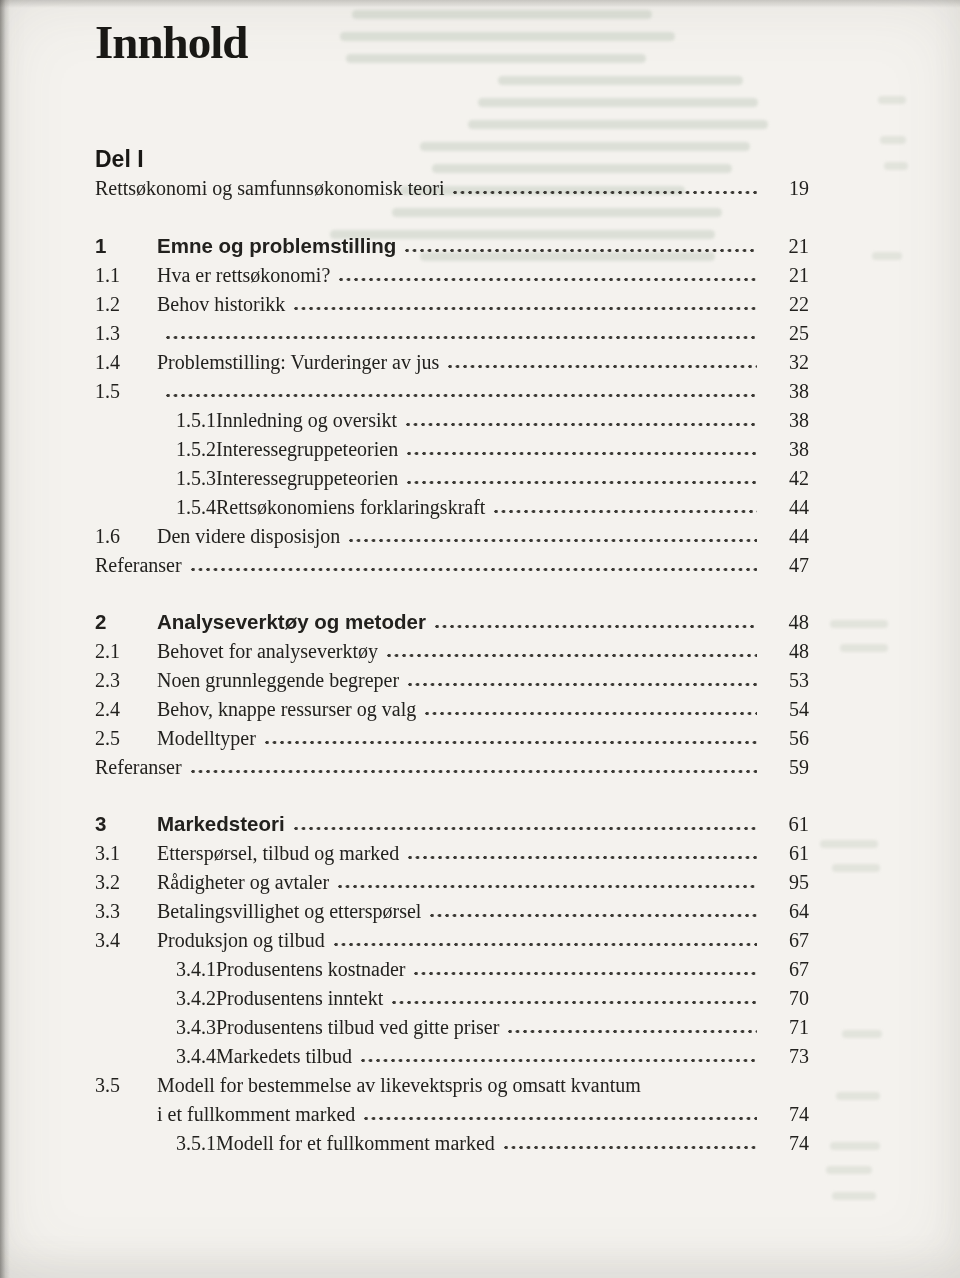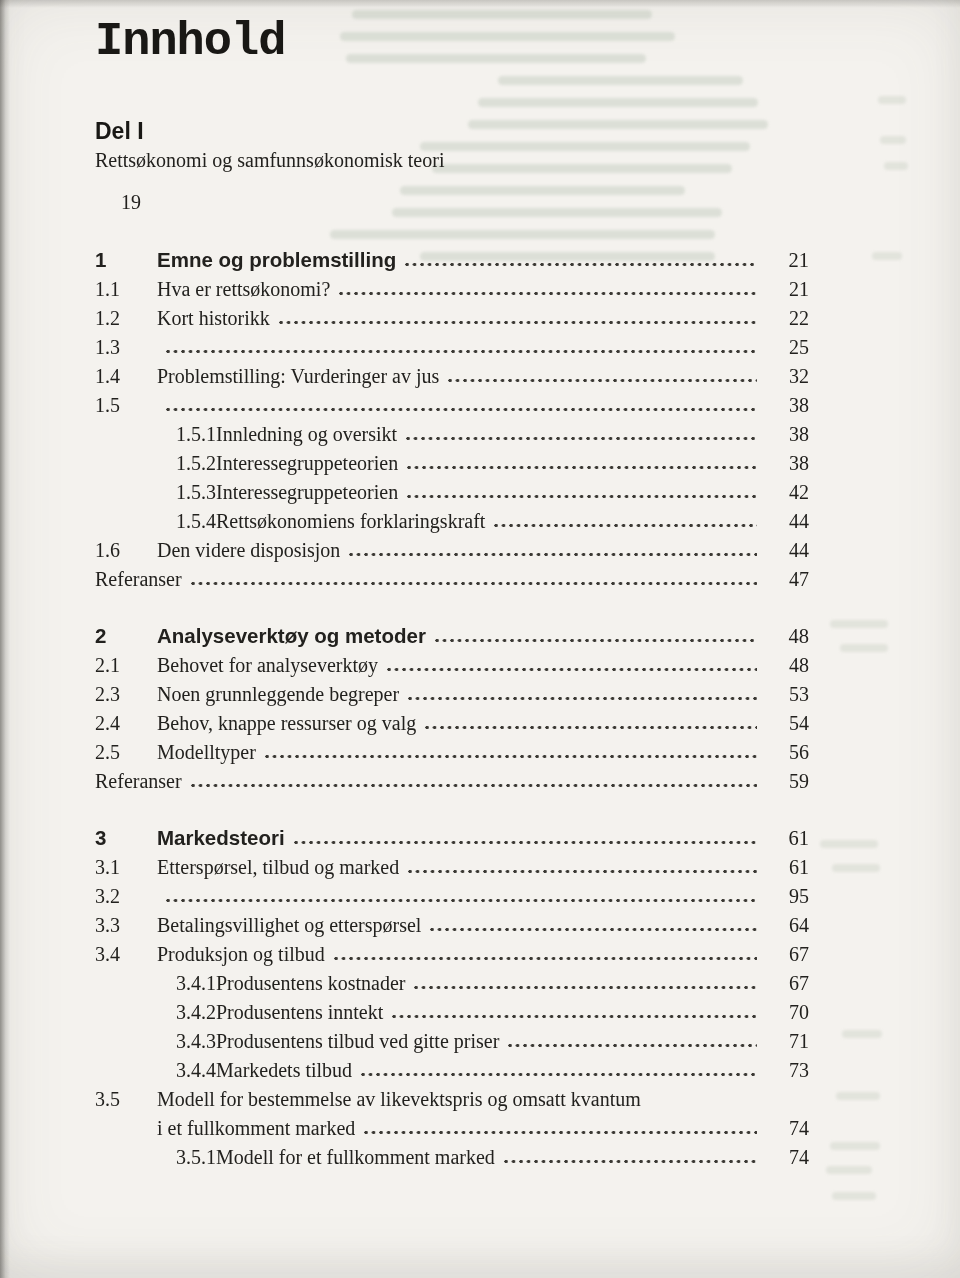--- a/index.html
+++ b/index.html
@@ -20,30 +20,30 @@
   }
   
   .bleed { position:absolute; inset:0; z-index:0; pointer-events:none; }
   .bl { position:absolute; height:9px; border-radius:5px;
         background:rgba(126,148,124,.20); filter:blur(1.4px); }
   .bl.sm { height:8px; background:rgba(126,148,124,.15); }
 
   .content { position:relative; z-index:1; padding:12px 151px 0 95px; }
 
   h1.doc-title {
-    margin:0; font-family:Liberation Mono, monospace; font-weight:700;
+    margin:0; font-family:Liberation Serif, serif; font-weight:700;
     font-size:47px; letter-spacing:-1px; color:#191815; line-height:60px;
   }
 
-  .part { margin-top:44px; }
+  .part { margin-top:72px; }
   .part-label {
     font-family:"Liberation Sans",sans-serif; font-weight:700; font-size:23px;
     line-height:30px; color:#191815;
   }
-  .part-row { font-family:"Liberation Sans",sans-serif; font-size:22px;flex-direction:column; }
+  .part-row { font-family:"Liberation Sans",sans-serif; font-size:22px; }
 
   #toc { margin-top:28px; }
 
   .row {
     display:flex; align-items:baseline; min-height:29px; line-height:29px;
     font-family:"Liberation Serif",serif; font-size:20px;
   }
   .num   { flex:0 0 auto; width:62px; }
   .title { flex:0 1 auto; }
   .leader {
@@ -123,21 +123,21 @@
     <span class="pagenum">21</span>
   </div>
         <div class="row section">
     <span class="num">1.1</span>
     <span class="title">Hva er rettsøkonomi?</span>
     <span class="leader"></span>
     <span class="pagenum">21</span>
   </div>
         <div class="row section">
     <span class="num">1.2</span>
-    <span class="title">Kort historikk</span>
+    <span class="title">Behov historikk</span>
     <span class="leader"></span>
     <span class="pagenum">22</span>
   </div>
         <div class="row section">
     <span class="num">1.3</span>
     <span class="leader"></span>
     <span class="pagenum">25</span>
   </div>
         <div class="row section">
     <span class="num">1.4</span>
@@ -229,20 +229,21 @@
     <span class="pagenum">61</span>
   </div>
         <div class="row section">
     <span class="num">3.1</span>
     <span class="title">Etterspørsel, tilbud og marked</span>
     <span class="leader"></span>
     <span class="pagenum">61</span>
   </div>
         <div class="row section">
     <span class="num">3.2</span>
+    <span class="title">Rådigheter og avtaler</span>
     <span class="leader"></span>
     <span class="pagenum">95</span>
   </div>
         <div class="row section">
     <span class="num">3.3</span>
     <span class="title">Betalingsvillighet og etterspørsel</span>
     <span class="leader"></span>
     <span class="pagenum">64</span>
   </div>
         <div class="row section">

